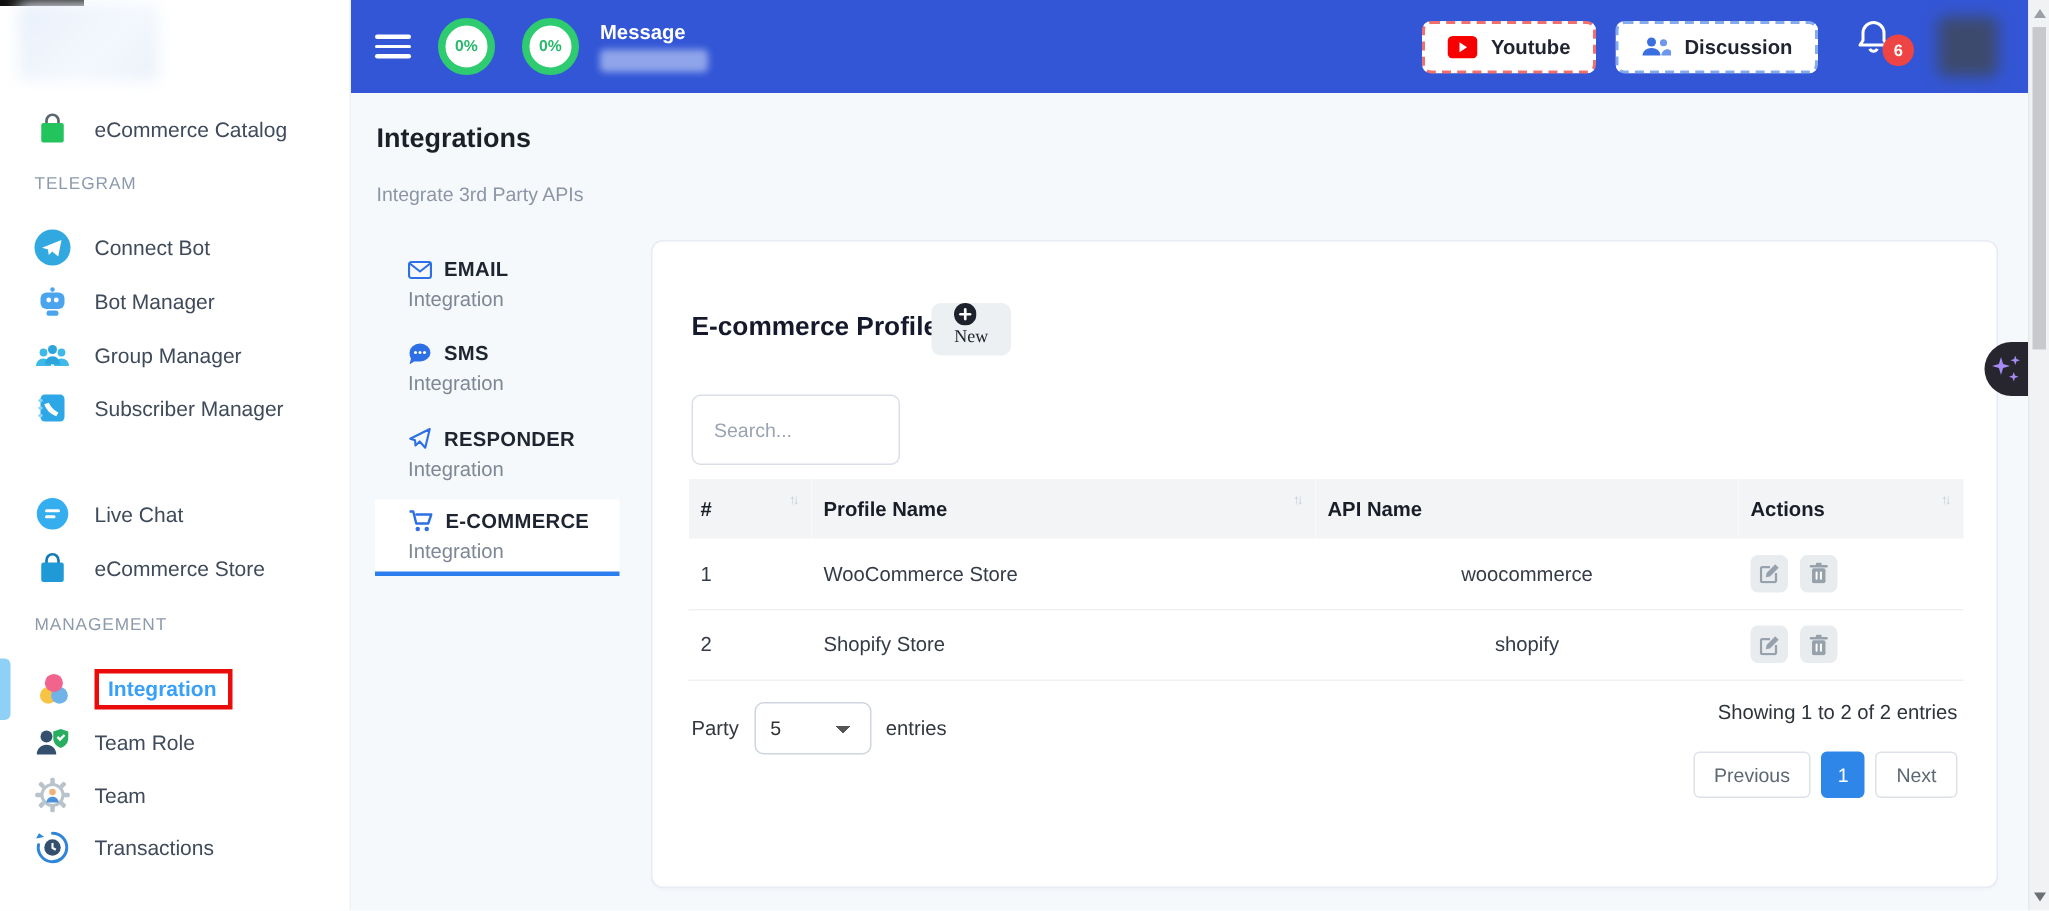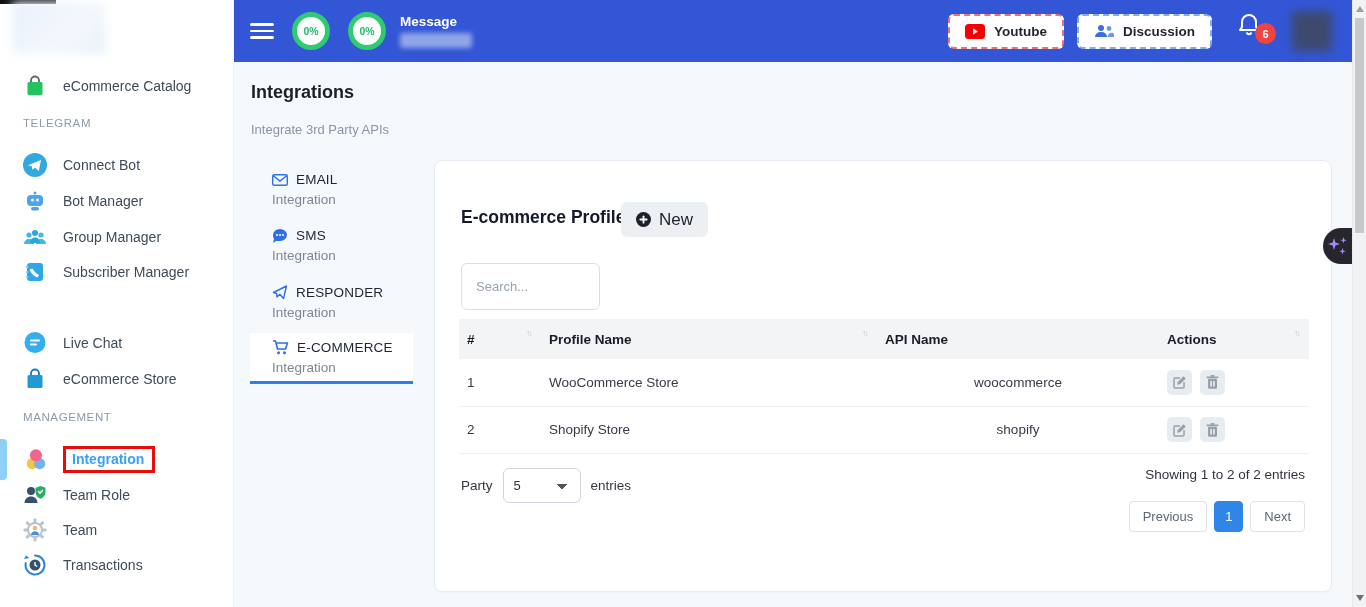--- a/index.html
+++ b/index.html
@@ -35,29 +35,29 @@
   .bell-wrap { position:relative; margin-left:24px; cursor:pointer; width:34px; height:40px; }
   .bell-badge { position:absolute; right:-6px; top:12px; width:21px; height:21px; border-radius:50%; background:#ef4444; color:#fff; font-size:11px; font-weight:700; display:flex; align-items:center; justify-content:center; }
   .avatar { width:40px; height:40px; margin-left:22px; background:#3d4a6e; border-radius:4px; filter:blur(5px); cursor:pointer; }
 
   
   .main { position:absolute; left:234px; top:62px; width:1118px; height:545px; background:#f6f9fc; z-index:1; }
   .page-title { position:absolute; left:17px; top:20px; font-size:18px; font-weight:700; color:#1b2026; }
   .page-subtitle { position:absolute; left:17px; top:60px; font-size:13px; color:#8b95a5; }
 
   .subnav-item { position:absolute; left:38px; width:150px; cursor:pointer; }
-  .subnav-line1 { display:flex; align-items:center; font-size:13.5px; font-weight:400; color:#1e2530; letter-spacing:.2px; }
+  .subnav-line1 { display:flex; align-items:center; font-size:13.5px; font-weight:700; color:#1e2530; letter-spacing:.2px; }
   .subnav-line1 .snicon { margin-right:8px; display:flex; }
   .subnav-line2 { margin-top:5px; font-size:13.5px; color:#7d8795; }
   .subnav-active-bg { position:absolute; left:16px; top:271px; width:163px; height:51px; background:#fff; border-bottom:3px solid #2d7ff0; }
   .subnav-active-bg .inner { position:absolute; left:22px; top:7px; }
 
   .card { position:absolute; left:200px; top:98px; width:898px; height:432px; background:#fff; border:1px solid #e7ecf2; border-radius:8px; box-shadow:0 1px 2px rgba(20,40,80,.03); }
   .card-title { position:absolute; left:26px; top:46px; font-size:17.5px; font-weight:700; color:#15192b; }
-  .new-btn { position:absolute; left:186px; top:41px; height:35px; background:#edf0f2; border:none; border-radius:6px; display:flex; align-items:center; padding:0 15px; font-size:17px; color:#20242e; cursor:pointer; font-family:Liberation Sans, sans-serif; }
+  .new-btn { position:absolute; left:186px; top:41px; height:35px; background:#edf0f2; border:none; border-radius:6px; display:flex; align-items:center; padding:0 15px; font-size:12px; color:#20242e; cursor:pointer; font-family:Liberation Serif, serif;flex-direction:column; }
   .new-btn .plus { margin-right:8px; display:flex; }
   .search-input { position:absolute; left:26px; top:102px; width:139px; height:47px; border:1px solid #d9dee8; border-radius:6px; padding:0 14px; font-size:13px; color:#3a4350; outline:none; font-family:"Liberation Sans",sans-serif; }
   .search-input::placeholder { color:#9aa3b2; }
 
   table.grid { position:absolute; left:24px; top:158px; width:850px; border-collapse:collapse; table-layout:fixed; }
   table.grid th { background:#f2f4f6; height:40px; text-align:left; font-size:13.5px; font-weight:700; color:#191d27; padding:0 8px; cursor:pointer; position:relative; }
   table.grid td { height:47px; font-size:13.5px; color:#353b47; padding:0 8px; border-bottom:1px solid #eef1f4; }
   .col-num { width:82px; } .col-profile { width:336px; } .col-api { width:282px; } .col-actions { width:150px; }
   th.api-h, td.api-c { text-align:center; }
   th.act-h, td.act-c { padding-left:27px; }

